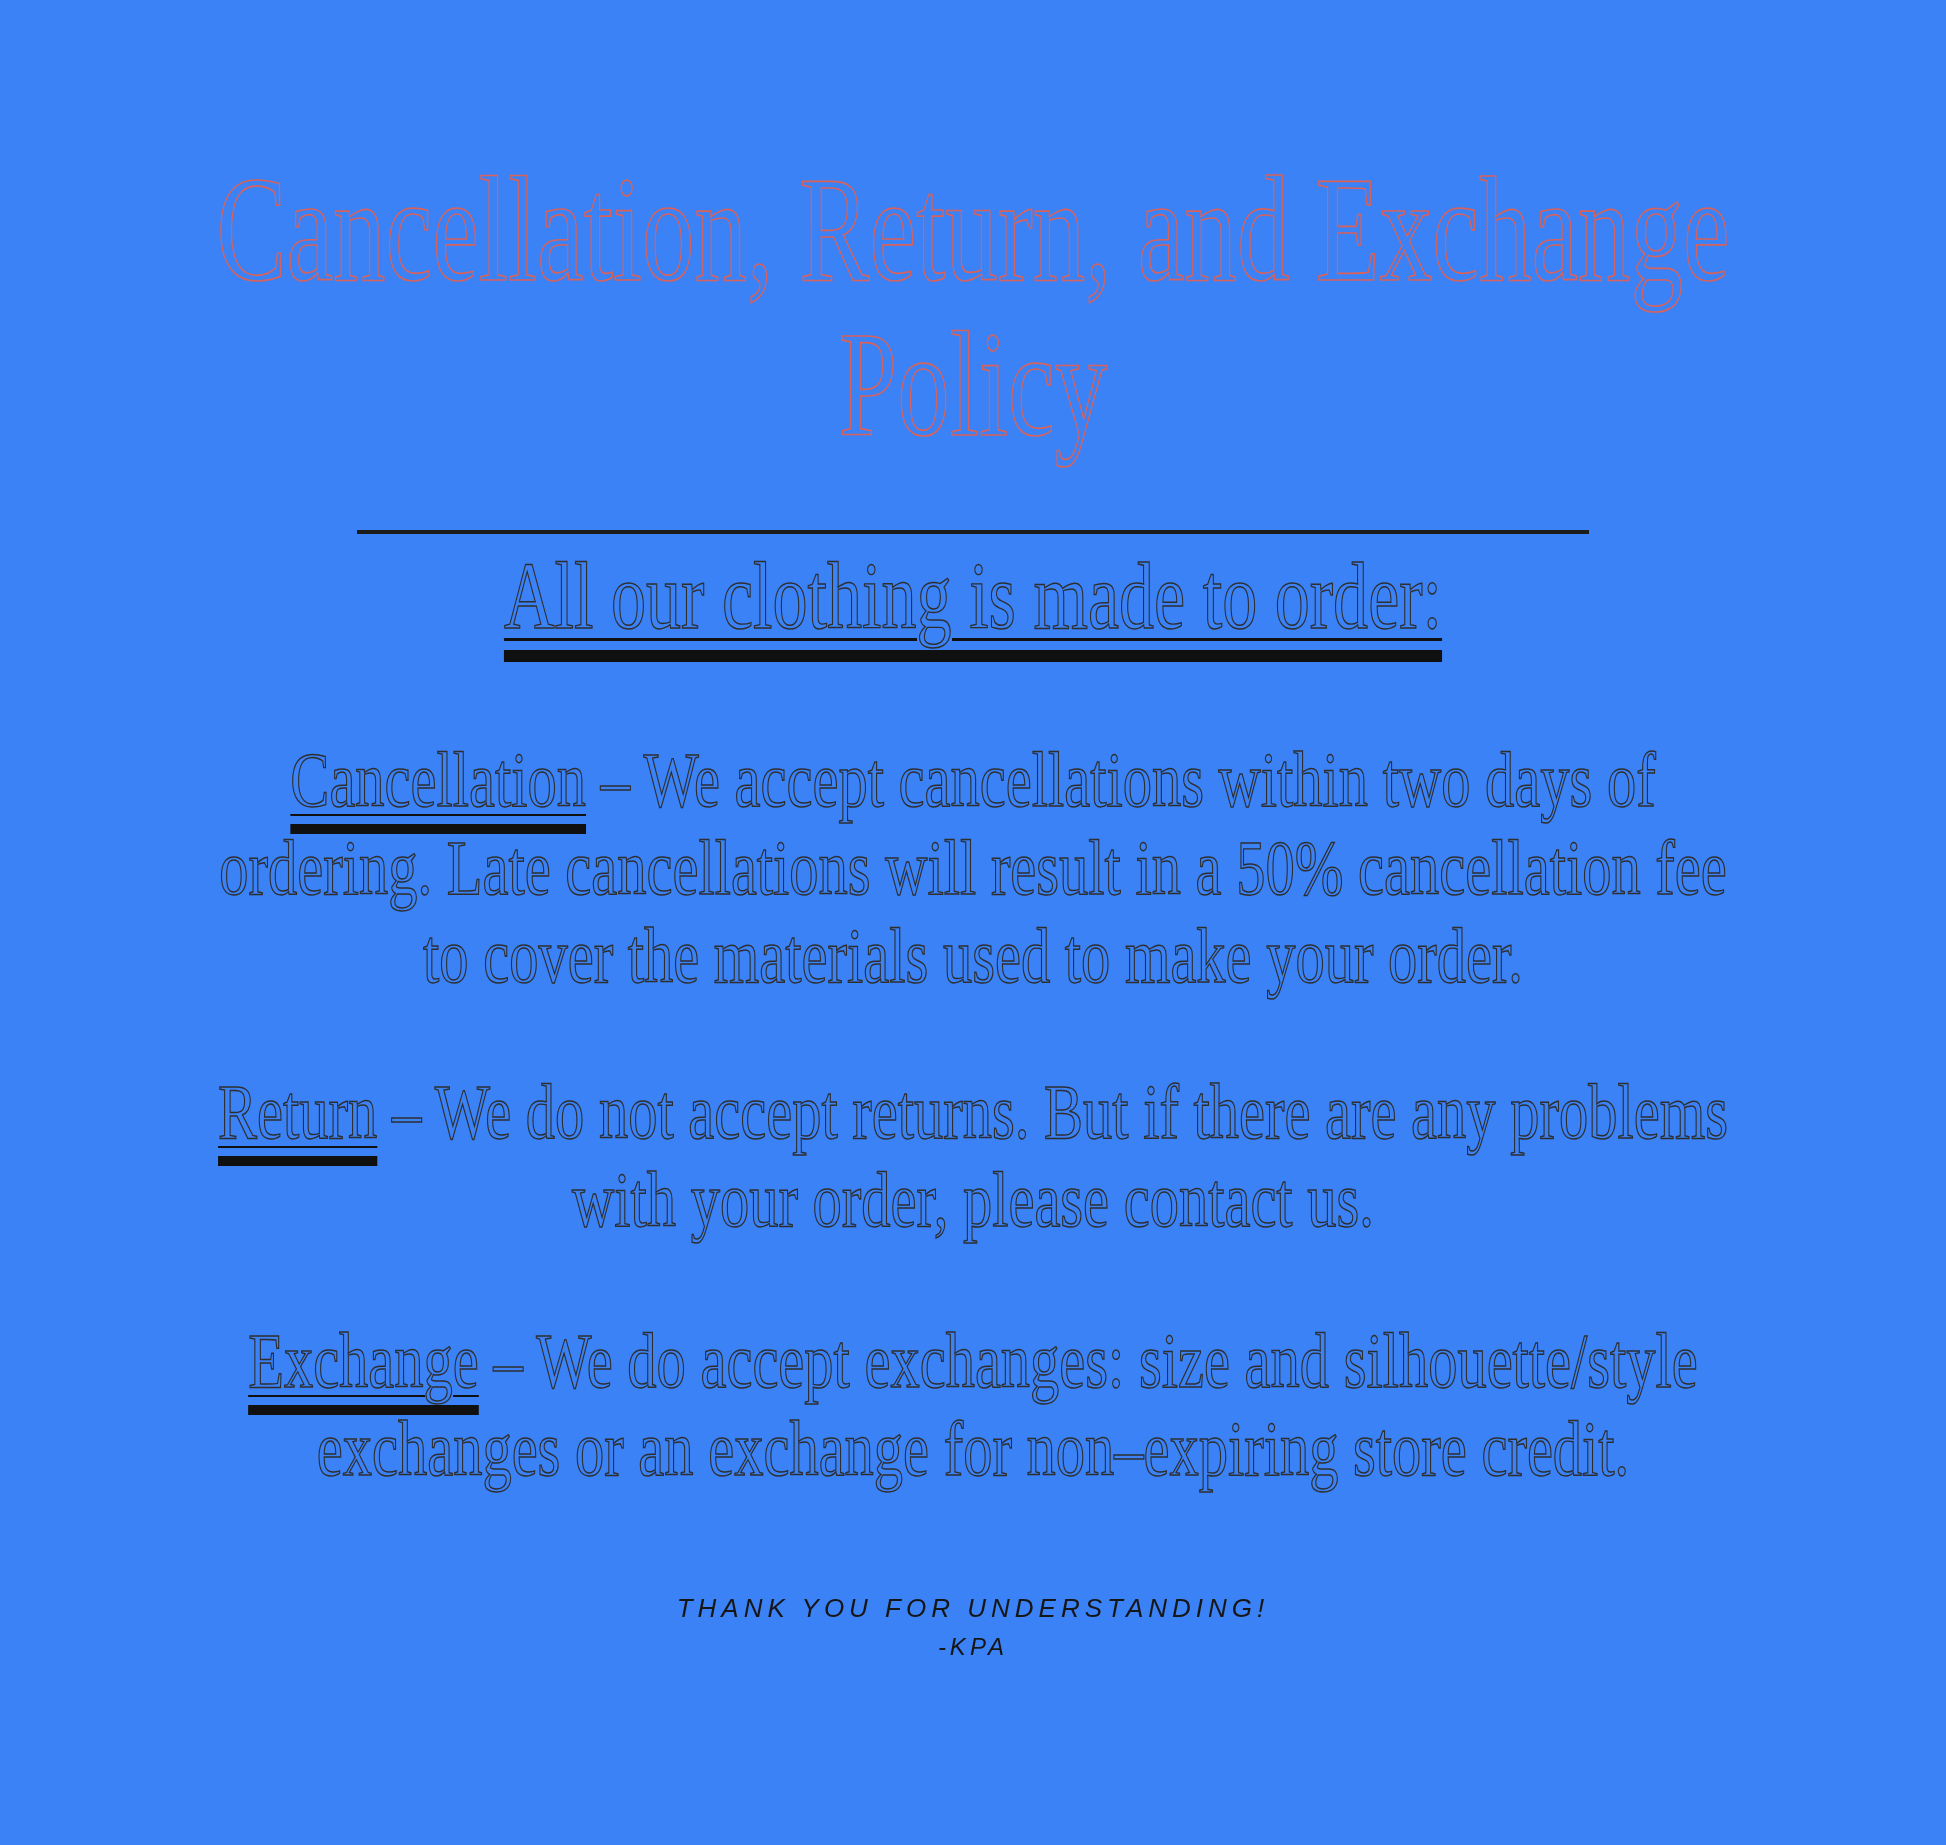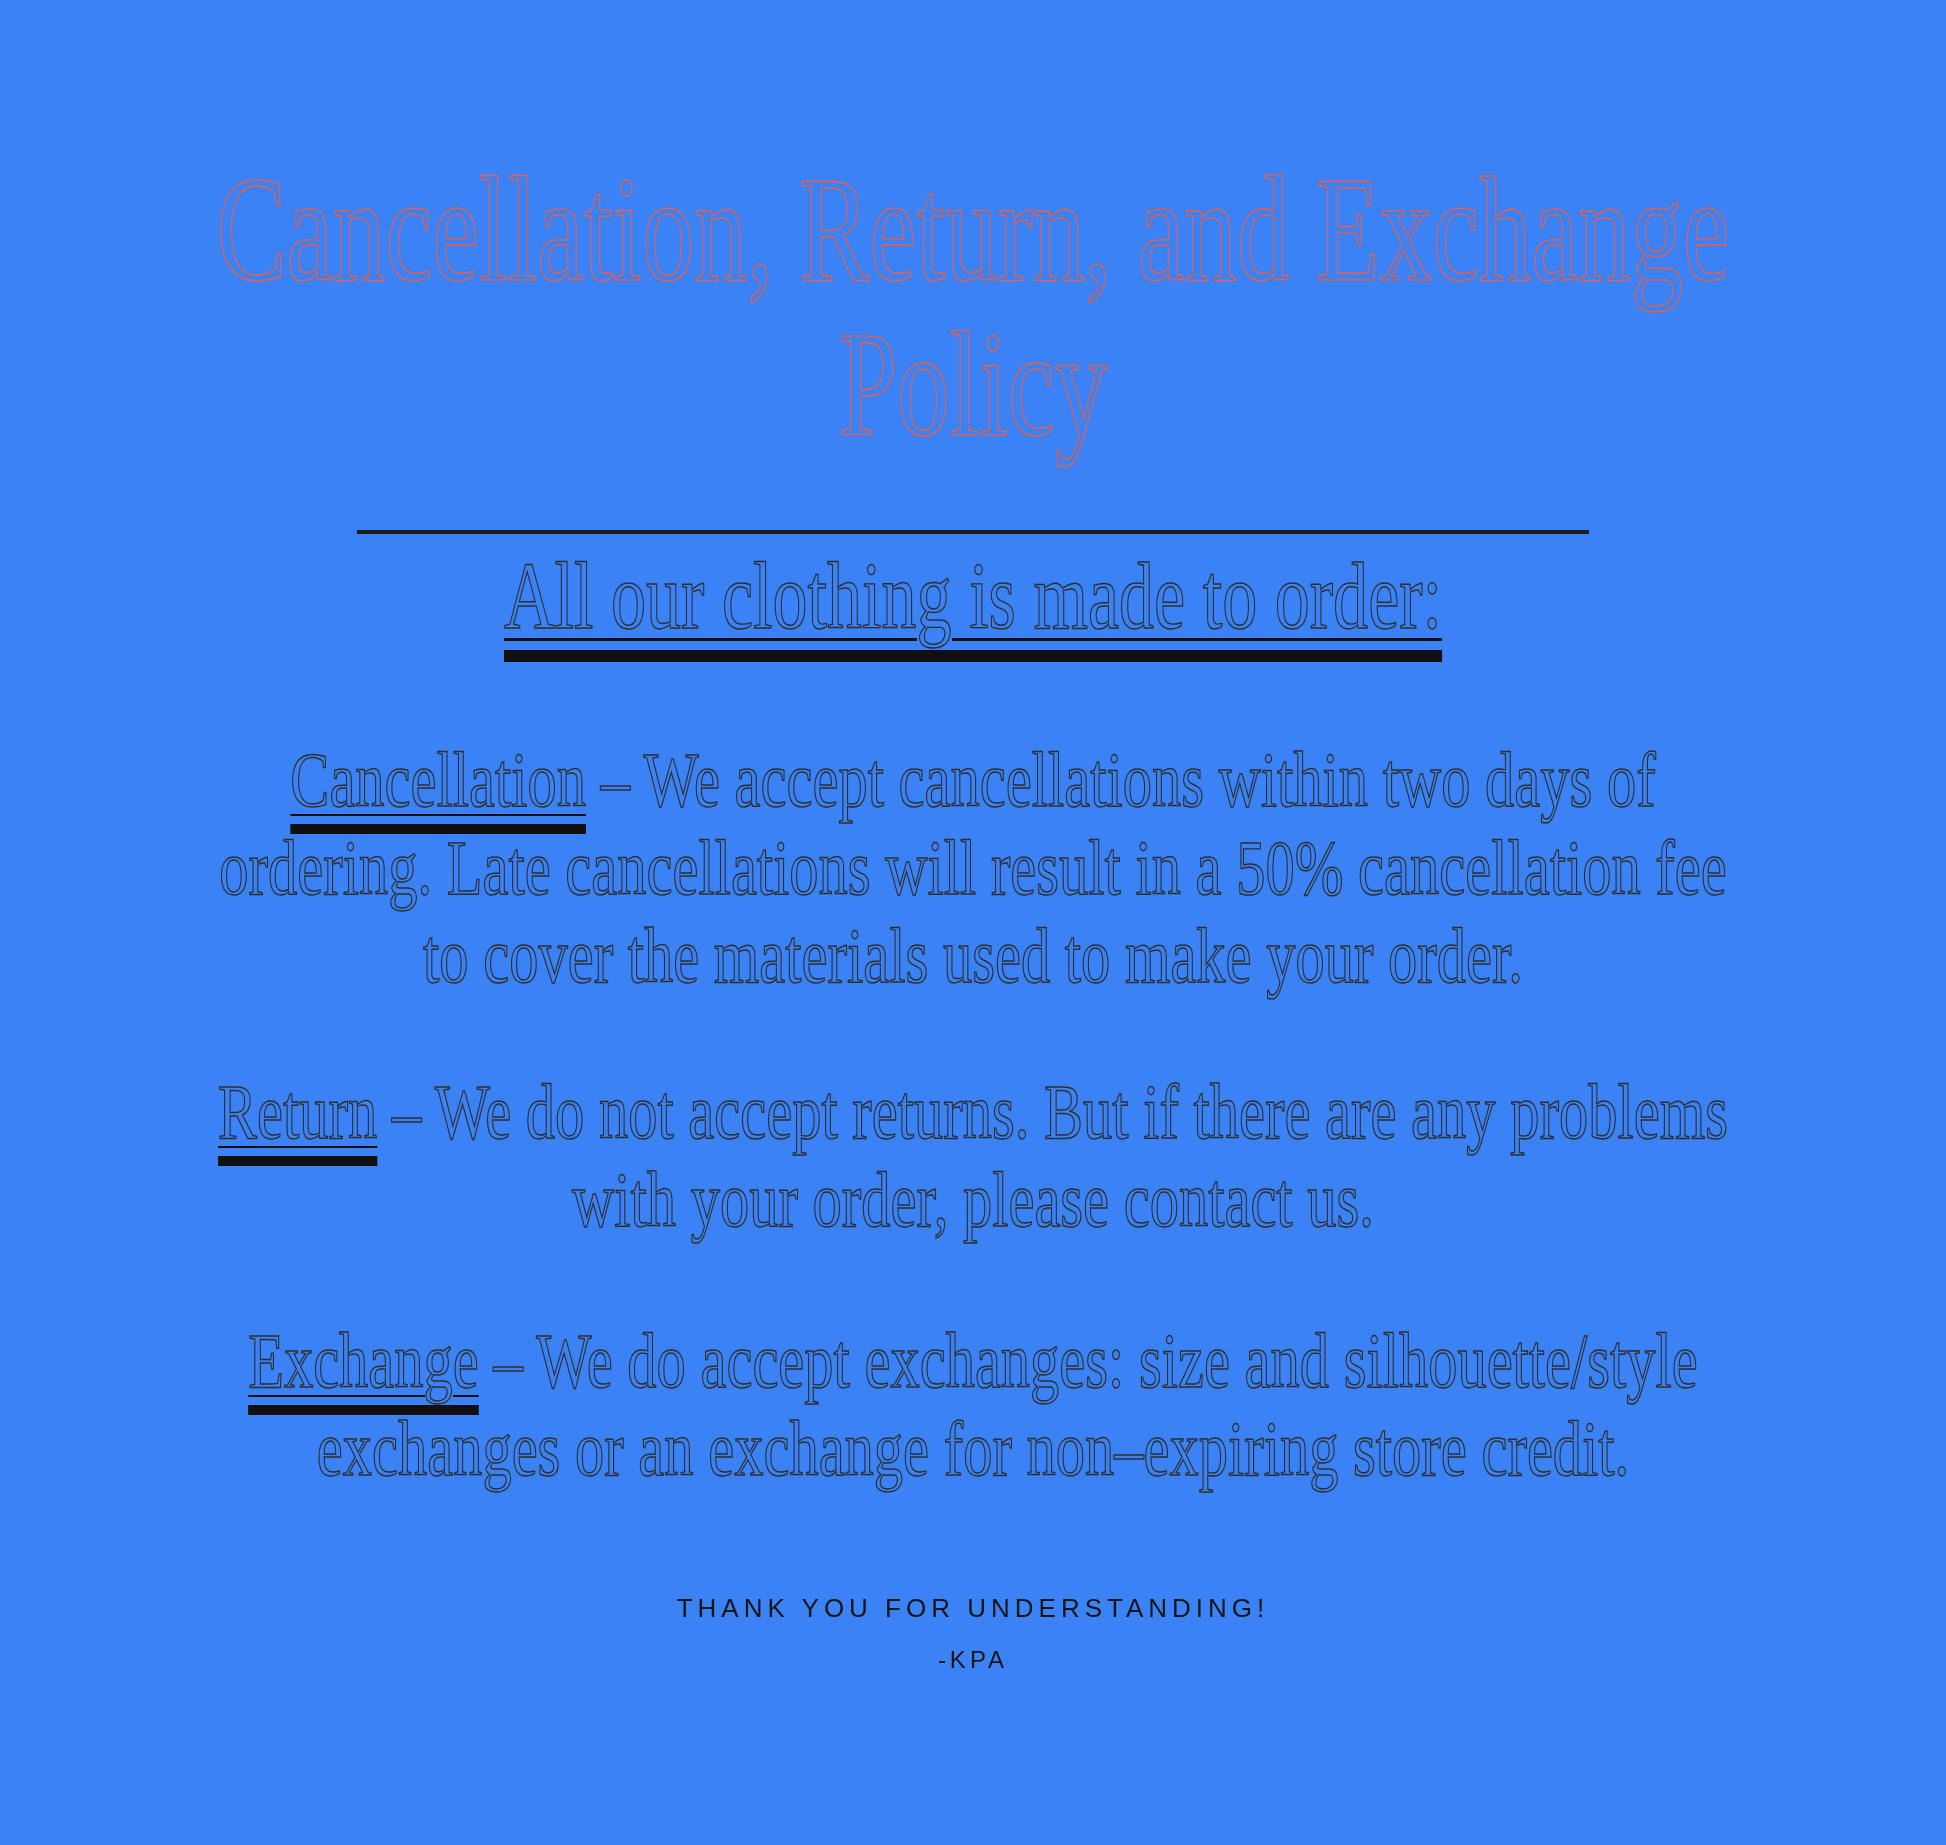--- a/index.html
+++ b/index.html
@@ -79,28 +79,29 @@
     text-decoration-color: #101010;
     text-decoration-thickness: 0.032em;
     text-underline-offset: 0.10em;
     text-decoration-skip-ink: auto;
   }
   .footer {
     margin-top: 100px;
     text-align: center;
     font-family: "Liberation Sans", sans-serif;
     color: #161616;
+    font-style: italic;
   }
   .footer-thanks {
     font-size: 26px;
     font-weight: 500;
     letter-spacing: 5px;
   }
   .footer-sig {
-    margin-top: 22px;
+    margin-top: 9px;
     font-size: 24px;
     font-weight: 500;
     letter-spacing: 4px;
   }
 </style>
 </head>
 <body>
 
 <div class="sheet">
 

